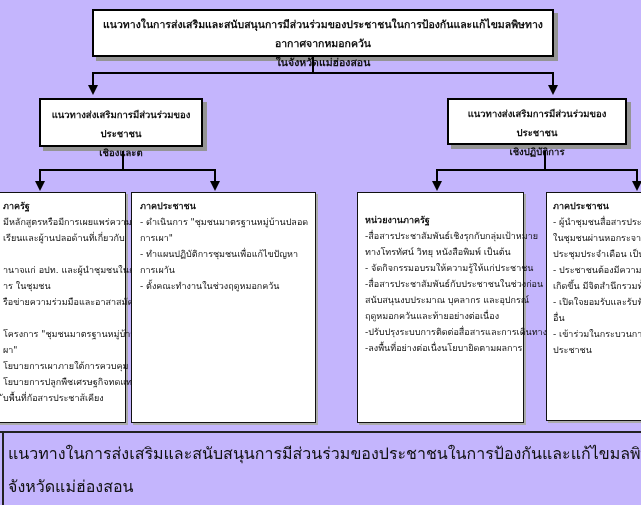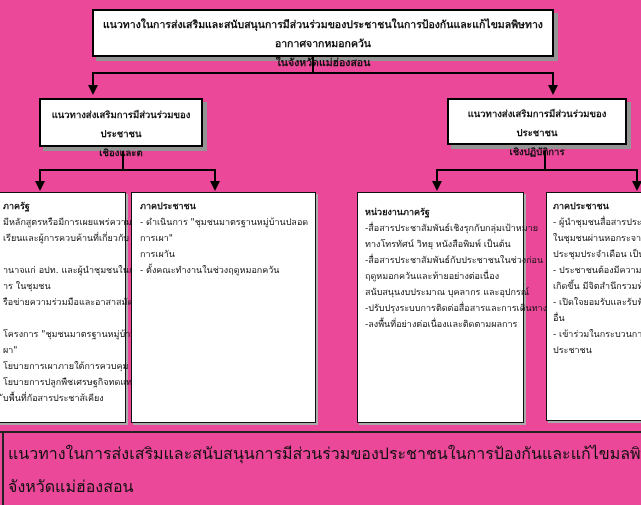--- a/index.html
+++ b/index.html
@@ -1,32 +1,32 @@
 <!DOCTYPE html>
 <html><head>
 <meta charset="utf-8">
 <style>
   html,body{margin:0;padding:0;background:#fff;}
   .canvas{
-    position:relative;width:641px;height:505px;overflow:hidden;background:#ec4899;
+    position:relative;width:641px;height:505px;overflow:hidden;background:#c4b5fd;
     font-family:"DejaVu Sans",sans-serif;color:#111;
   }
   .box{position:absolute;background:#fff;border:2px solid #000;box-sizing:border-box;}
   .shadow-big{box-shadow:4px 4px 0 #949494;}
   .shadow-sm{box-shadow:2px 2px 0 #ababab;}
   .centered{text-align:center;font-weight:bold;}
   .top-box{left:92px;top:9px;width:462px;height:48px;font-size:10.5px;line-height:19px;padding-top:4px;}
   .b2l{left:39px;top:98px;width:164px;height:49px;font-size:9.5px;line-height:19px;padding-top:5px;}
   .b2r{left:447px;top:98px;width:180px;height:47px;font-size:9.5px;line-height:19px;padding-top:4px;}
   .leaf{border:1.5px solid #111;font-size:9px;line-height:16px;text-align:left;}
   .leaf .hd{font-weight:bold;min-height:16px;white-space:nowrap;}
   .leaf .ln{min-height:16px;white-space:nowrap;}
   .leaf1{left:-62px;top:192px;width:188px;height:231px;padding:5px 4px 5px 64px;}
   .leaf2{left:131px;top:192px;width:185px;height:231px;padding:5px 8px;}
-  .leaf3{left:357px;top:192px;width:167px;height:231px;padding:11px 7px;}
+  .leaf3{left:357px;top:192px;width:167px;height:231px;padding:19px 7px;}
   .leaf4{left:546px;top:192px;width:172px;height:229px;padding:5px 6px;}
   .cline{position:absolute;background:#000;}
   .arrow{position:absolute;width:0;height:0;border-left:5px solid transparent;border-right:5px solid transparent;border-top:10px solid #000;}
   .caption{position:absolute;left:8px;top:437px;font-family:"DejaVu Serif",serif;font-size:16px;line-height:33px;color:#111;white-space:nowrap;}
   .hrule{position:absolute;left:0;top:431px;width:641px;height:2px;background:#222;}
   .vrule{position:absolute;left:2px;top:431px;width:2px;height:74px;background:#222;}
 </style>
 </head>
 <body>
 
@@ -63,50 +63,52 @@
   <div class="cline" style="left:544px;top:151px;width:2px;height:20px;"></div>
   <div class="cline" style="left:436px;top:169px;width:202px;height:2px;"></div>
   <div class="cline" style="left:436px;top:169px;width:2px;height:13px;"></div>
   <div class="arrow" style="left:432px;top:181px;"></div>
   <div class="cline" style="left:636px;top:169px;width:2px;height:13px;"></div>
   <div class="arrow" style="left:632px;top:181px;"></div>
 
   <div class="box shadow-sm leaf leaf1">
     <div class="hd">ภาครัฐ</div>
     <div class="ln">มีหลักสูตรหรือมีการเผยแพร่ความรู้</div>
-    <div class="ln">เรียนและผู้การควบค้านที่เกี่ยวกับ</div>
+    <div class="ln">เรียนและผู้านปลอด้านที่เกี่ยวกับ</div>
     <div class="ln"></div>
     <div class="ln">านาจแก่ อปท. และผู้นำชุมชนในการ</div>
     <div class="ln">าร ในชุมชน</div>
     <div class="ln">รือข่ายความร่วมมือและอาสาสมัคร</div>
     <div class="ln"></div>
     <div class="ln">โครงการ "ชุมชนมาตรฐานหมู่บ้าน</div>
     <div class="ln">ผา"</div>
     <div class="ln">โยบายการเผาภายใต้การควบคุม</div>
     <div class="ln">โยบายการปลูกพืชเศรษฐกิจทดแทน</div>
     <div class="ln">ับพื้นที่กัอสารประชาส้เคียง</div>
   </div>
 
   <div class="box shadow-sm leaf leaf2">
     <div class="hd">ภาคประชาชน</div>
     <div class="ln">- ดำเนินการ "ชุมชนมาตรฐานหมู่บ้านปลอด</div>
     <div class="ln">การเผา"</div>
+    <div class="ln">- ทำแผนปฏิบัติการชุมชนเพื่อแก้ไขปัญหา</div>
     <div class="ln">การเผาัน</div>
     <div class="ln">- ตั้งคณะทำงานในช่วงฤดูหมอกควัน</div>
   </div>
 
   <div class="box shadow-sm leaf leaf3">
     <div class="hd">หน่วยงานภาครัฐ</div>
     <div class="ln">-สื่อสารประชาสัมพันธ์เชิงรุกกับกลุ่มเป้าหมาย</div>
     <div class="ln">ทางโทรทัศน์ วิทยุ หนังสือพิมพ์ เป็นต้น</div>
+    <div class="ln">- จัดกิจกรรมอบรมให้ความรู้ให้แก่ประชาชน</div>
     <div class="ln">-สื่อสารประชาสัมพันธ์กับประชาชนในช่วงก่อน</div>
+    <div class="ln">สนับสนุนงบประมาณ บุคลากร และอุปกรณ์</div>
     <div class="ln">ฤดูหมอกควันและท้ายอย่างต่อเนื่อง</div>
-    <div class="ln">สนับสนุนงบประมาณ บุคลากร และอุปกรณ์</div>
     <div class="ln">-ปรับปรุงระบบการติดต่อสื่อสารและการเดินทาง</div>
-    <div class="ln">-ลงพื้นที่อย่างต่อเนื่องและติดตามผลการ</div>
+    <div class="ln">-ลงพื้นที่อย่างต่อเนื่งนโยบายิดตามผลการ</div>
   </div>
 
   <div class="box shadow-sm leaf leaf4">
     <div class="hd">ภาคประชาชน</div>
     <div class="ln">- ผู้นำชุมชนสื่อสารประชาช</div>
     <div class="ln">ในชุมชนผ่านหอกระจายข่า</div>
     <div class="ln">ประชุมประจำเดือน เป็นต้น</div>
     <div class="ln">- ประชาชนต้องมีความตระห</div>
     <div class="ln">เกิดขึ้น มีจิตสำนึกรวมทั้งมีค</div>
     <div class="ln">- เปิดใจยอมรับและรับฟังค</div>

